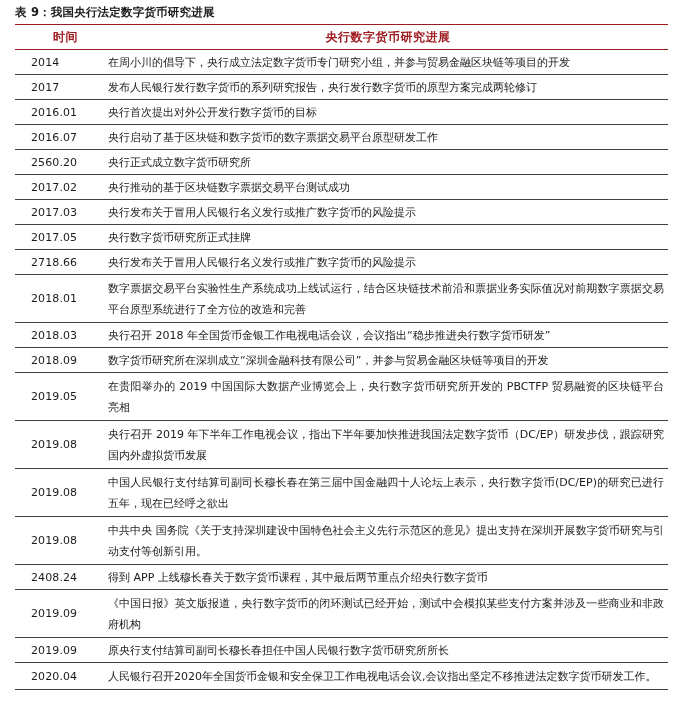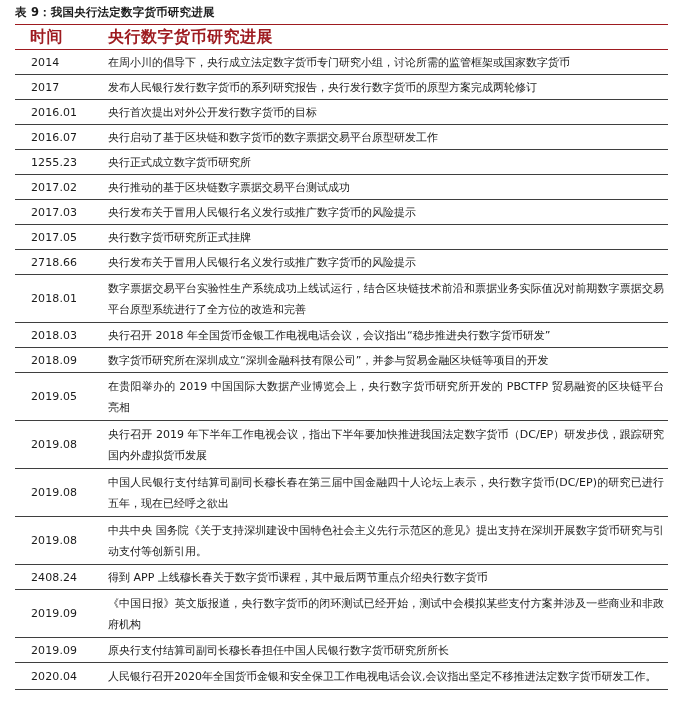--- a/index.html
+++ b/index.html
@@ -32,24 +32,24 @@
   }
   table.tbl {
     width: 653px;
     border-collapse: collapse;
     table-layout: fixed;
   }
   table.tbl col.c-time { width: 86px; }
   table.tbl col.c-body { width: 567px; }
 
   thead th {
-    font-size: 16px;
+    font-size: 12px;
     font-weight: bold;
     color: #9e1b20;
-    text-align: left;
+    text-align: center;
     padding: 4px 0 4px 0;
     border-top: 1.6px solid #9e1b20;
     border-bottom: 1.6px solid #9e1b20;
     letter-spacing: 0.5px;
     line-height: 16px;
     font-family: Liberation Serif, serif;
   }
   thead th.th-time { padding-left: 15px; }
   thead th.th-body { padding-left: 7px; }
 
@@ -89,36 +89,36 @@
     </colgroup>
     <thead>
       <tr>
         <th class="th-time">时间</th>
         <th class="th-body">央行数字货币研究进展</th>
       </tr>
     </thead>
     <tbody id="tbody">
         <tr>
           <td class="time">2014</td>
-          <td class="body">在周小川的倡导下，央行成立法定数字货币专门研究小组，讨论所需的监管框架或国家数字货币</td>
+          <td class="body">在周小川的倡导下，央行成立法定数字货币专门研究小组，并参与贸易金融区块链等项目的开发</td>
         </tr>
         <tr>
           <td class="time">2017</td>
           <td class="body">发布人民银行发行数字货币的系列研究报告，央行发行数字货币的原型方案完成两轮修订</td>
         </tr>
         <tr>
           <td class="time">2016.01</td>
           <td class="body">央行首次提出对外公开发行数字货币的目标</td>
         </tr>
         <tr>
           <td class="time">2016.07</td>
           <td class="body">央行启动了基于区块链和数字货币的数字票据交易平台原型研发工作</td>
         </tr>
         <tr>
-          <td class="time">1255.23</td>
+          <td class="time">2560.20</td>
           <td class="body">央行正式成立数字货币研究所</td>
         </tr>
         <tr>
           <td class="time">2017.02</td>
           <td class="body">央行推动的基于区块链数字票据交易平台测试成功</td>
         </tr>
         <tr>
           <td class="time">2017.03</td>
           <td class="body">央行发布关于冒用人民银行名义发行或推广数字货币的风险提示</td>
         </tr>

